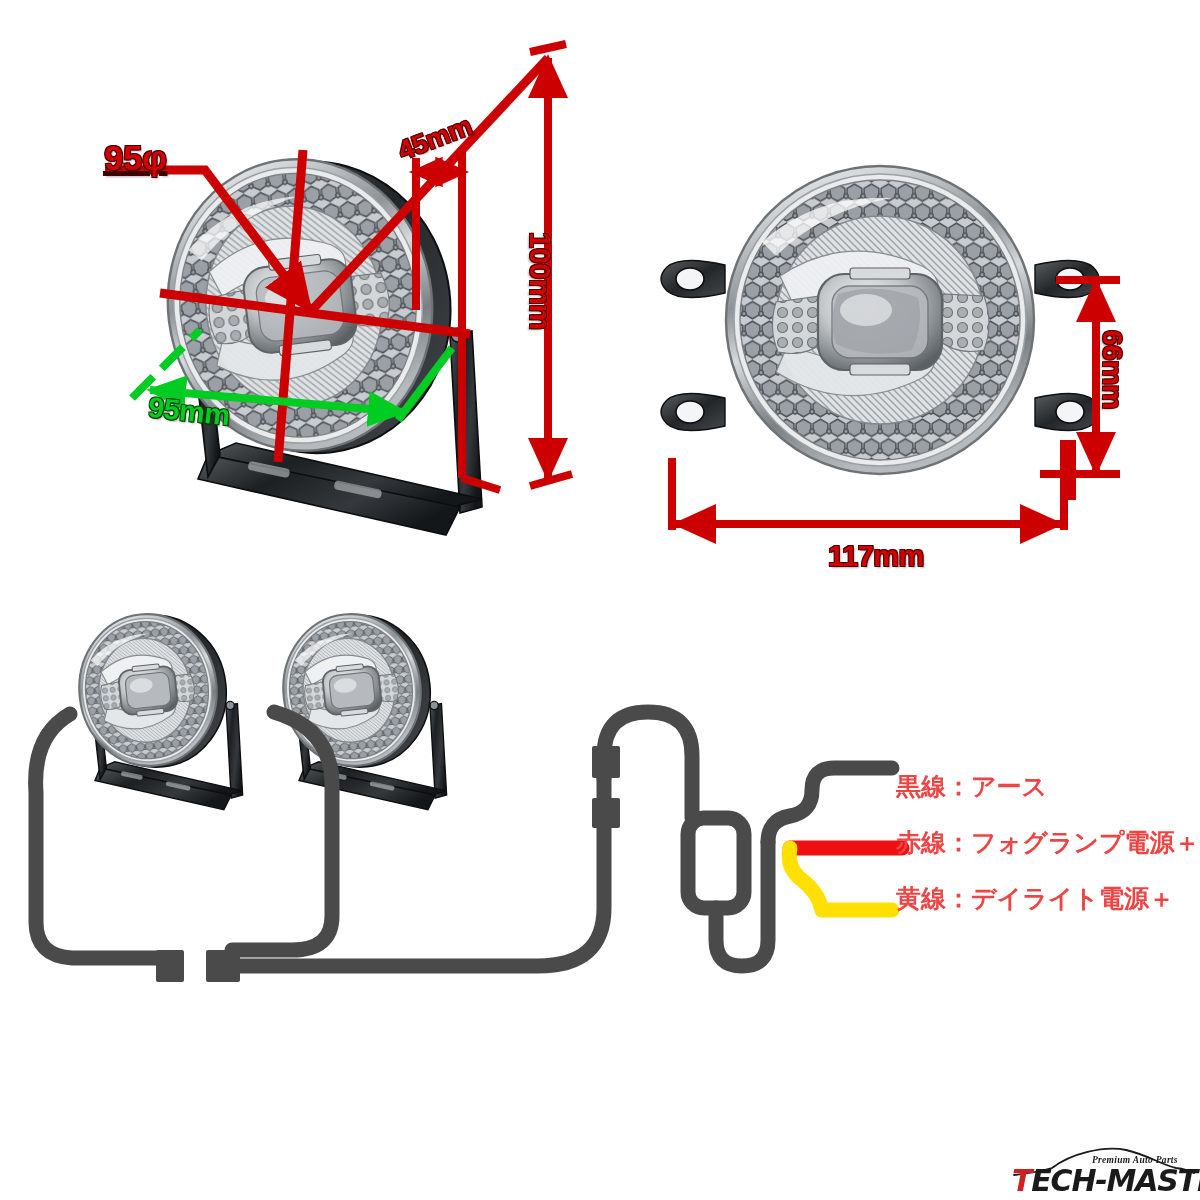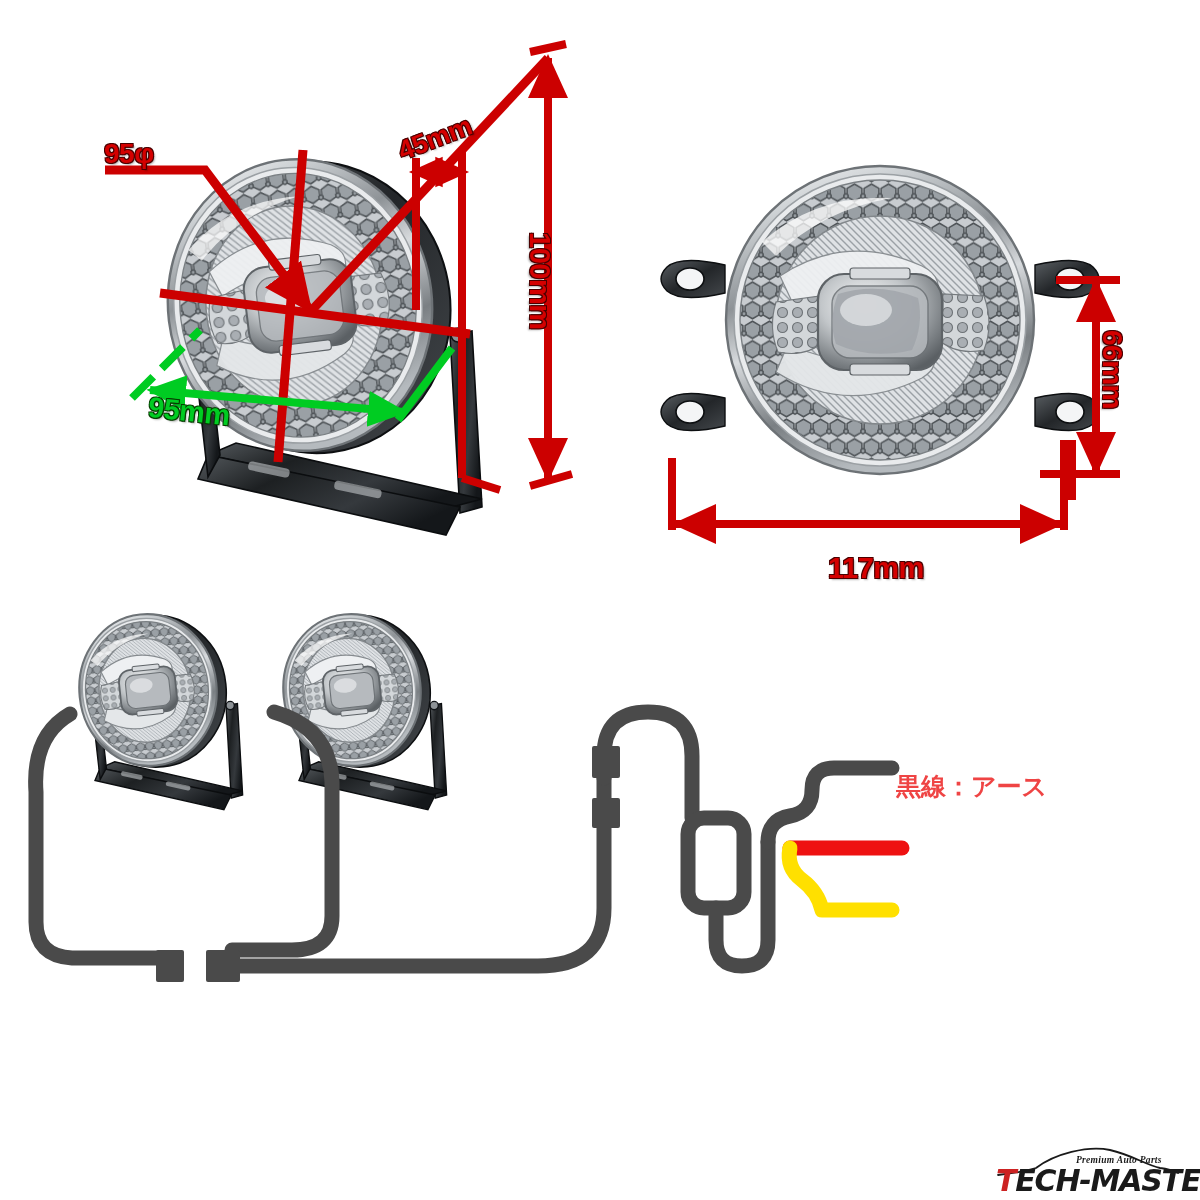--- a/index.html
+++ b/index.html
@@ -50,21 +50,21 @@
     left:28px;top:1159px;
     font-family:"DejaVu Sans","Liberation Sans",sans-serif;
     font-weight:bold;
     font-size:21px;
     color:#9a9a9a;
     letter-spacing:0.5px;
     white-space:nowrap;
   }
   .logo{
     position:absolute;
-    right:18px;top:1141px;
+    right:2px;top:1141px;
     width:190px;height:52px;
   }
   .logo .tag{
     position:absolute;left:84px;top:14px;
     font-family:"Liberation Serif","DejaVu Serif",serif;
     font-style:italic;font-weight:bold;
     font-size:9.5px;color:#1a1a1a;letter-spacing:.3px;
     white-space:nowrap;
   }
   .logo .brand{
@@ -358,35 +358,37 @@
 
       <g fill="#4a4a4a" stroke="none">
         <rect x="156" y="950" width="28" height="32" rx="2"></rect>
         <rect x="206" y="950" width="34" height="32" rx="2"></rect>
         <rect x="592" y="746" width="28" height="32" rx="2"></rect>
         <rect x="592" y="798" width="28" height="30" rx="2"></rect>
       </g>
     </g>
   </svg>
 
-  <div class="dim" style="left:104px;top:138px;font-size:28px;">95φ</div>
+  <div class="dim" style="left:104px;top:138px;font-size:35px;text-decoration:underline;">95φ</div>
 
   <div class="dim" style="left:394px;top:138px;font-size:27px;transform:rotate(-21deg);transform-origin:left top;">45mm</div>
 
   <div class="dim" style="left:556px;top:232px;font-size:29px;transform:rotate(90deg);transform-origin:left top;">100mm</div>
 
   <div class="dim green" style="left:150px;top:391px;font-size:29px;transform:rotate(6deg);transform-origin:left top;">95mm</div>
 
   <div class="dim" style="left:1128px;top:330px;font-size:28px;transform:rotate(90deg);transform-origin:left top;">66mm</div>
 
-  <div class="dim" style="left:828px;top:552px;font-size:29px;">117mm</div>
+  <div class="dim" style="left:828px;top:540px;font-size:29px;">117mm</div>
 
   <div class="wire-label" style="left:896px;top:770px;">黒線：アース</div>
 
-
+  <div class="wire-label" style="left:896px;top:826px;">赤線：フォグランプ電源＋</div>
+
+  <div class="wire-label" style="left:896px;top:882px;">黄線：デイライト電源＋</div>
 
 
   <div class="logo">
     <svg width="190" height="52" viewBox="0 0 190 52">
       <path d="M6,34 C16,33 30,31 44,27 C62,13 96,4 118,9 C140,14 154,24 168,27 C176,28 182,30 186,32" fill="none" stroke="#1a1a1a" stroke-width="1.8" stroke-linecap="round"></path>
     </svg>
     <div class="tag">Premium Auto Parts</div>
     <div class="brand"><span class="t">T</span><span>ECH-MASTER</span></div>
   </div>
 

